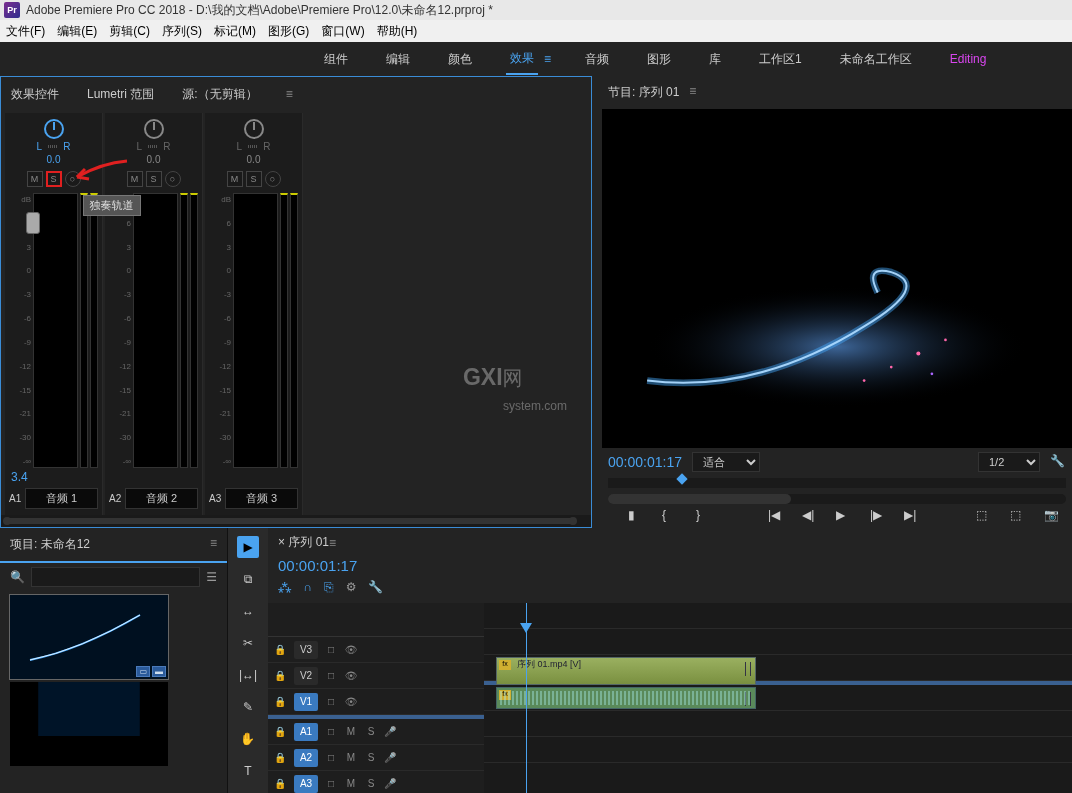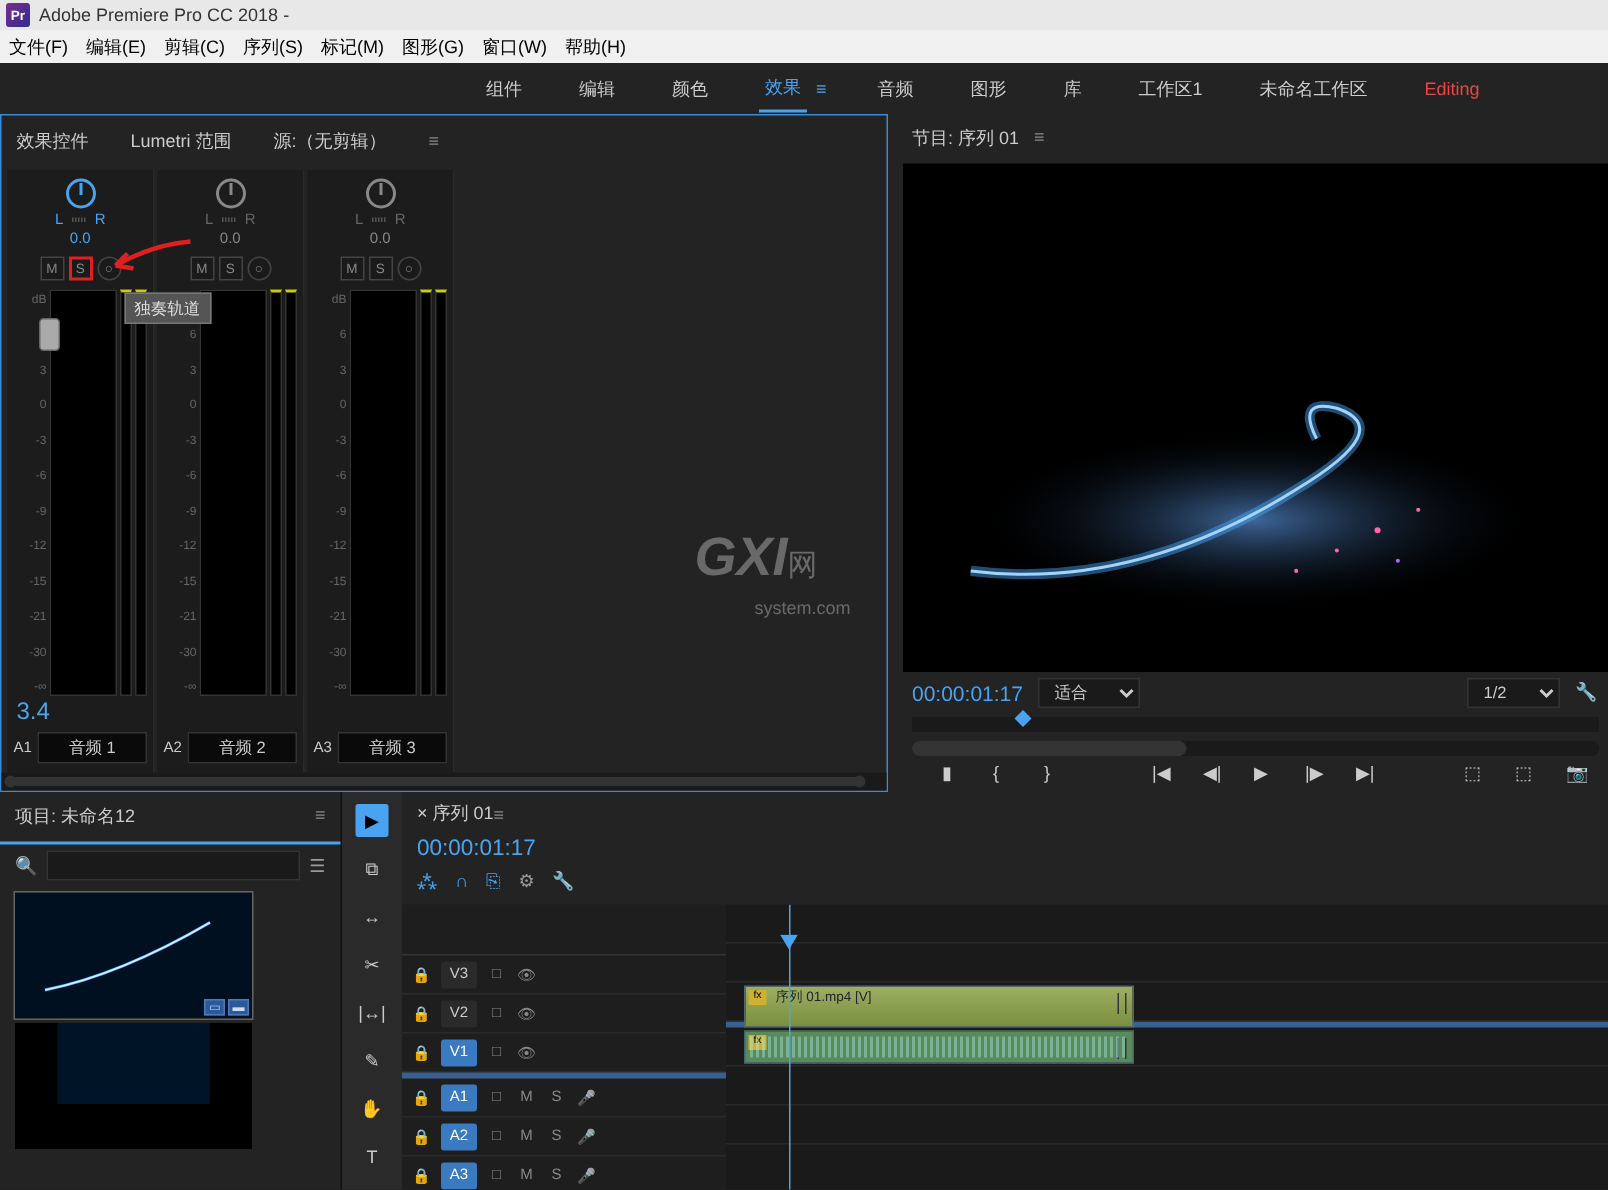--- a/index.html
+++ b/index.html
@@ -39,21 +39,21 @@
 .mso-row { display: flex; gap: 3px; margin-bottom: 6px; position: relative; }
 .mso-btn { width: 16px; height: 16px; border: 1px solid #444; background: #1a1a1a; color: #888; font-size: 9px; display: flex; align-items: center; justify-content: center; cursor: pointer; }
 .mso-btn.circle { border-radius: 50%; }
 .mso-btn.s-highlight { border: 2px solid #e02020; }
 .tooltip { position: absolute; background: #555; color: #ddd; padding: 2px 6px; font-size: 11px; left: 56px; top: 24px; white-space: nowrap; z-index: 10; border:1px solid #777;}
 .fader-area { flex: 1; display: flex; gap: 2px; padding: 0 4px; width: 100%; }
 .db-scale { width: 22px; text-align: right; font-size: 8px; color: #666; display: flex; flex-direction: column; justify-content: space-between; padding: 2px 0; }
 .fader-track { flex: 1; background: #000; position: relative; border: 1px solid #333; }
 .fader-handle { position: absolute; width: 14px; height: 22px; background: #aaa; border: 1px solid #666; border-radius: 3px; left: -8px; top: 18px; }
 .meter { width: 8px; background: #000; border: 1px solid #333; }
-.ch-val { font-size: 16px; color: #4aa3f0; margin: 2px 0; align-self: flex-start; padding-left: 6px; }
+.ch-val { font-size: 12px; color: #4aa3f0; margin: 2px 0; align-self: flex-start; padding-left: 6px; }
 .ch-name-row { display: flex; align-items: center; gap: 4px; width: 100%; padding: 2px 4px; }
 .ch-id { font-size: 10px; }
 .ch-name { flex: 1; background: #0a0a0a; color: #ccc; text-align: center; font-size: 11px; padding: 2px; border:1px solid #333;}
 
 .mixer-scroll { height: 12px; background: #1a1a1a; display: flex; align-items: center; padding: 0 4px; }
 .mixer-scroll-thumb { height: 6px; width: 98%; background: #333; border-radius: 3px; position: relative; }
 .mixer-scroll-thumb::before, .mixer-scroll-thumb::after { content:''; position:absolute; width:8px;height:8px; background:#333;border-radius:50%;top:-1px;}
 .mixer-scroll-thumb::before{left:-2px;} .mixer-scroll-thumb::after{right:-2px;}
 
 
@@ -119,30 +119,31 @@
 .tl-playhead::before { content:''; position:absolute; width:12px; height:10px; background:#4aa3f0; left:-6px; top:20px; clip-path: polygon(0 0, 100% 0, 50% 100%);}
 .tl-track-lane { height: 26px; border-bottom: 1px solid #2a2a2a; position: relative; }
 .tl-clip-v { position: absolute; height: 28px; background: linear-gradient(180deg, #9ab060 0%, #7a9040 100%); left: 12px; width: 260px; top: 2px; border: 1px solid #566; font-size: 9px; color: #223; padding: 0 4px; overflow: hidden; }
 .tl-clip-a { position: absolute; height: 22px; background: #5a8a5a; left: 12px; width: 260px; top: 2px; border: 1px solid #466; font-size: 9px; overflow: hidden; }
 .tl-clip-a::after { content:''; position:absolute; inset:3px; background: repeating-linear-gradient(90deg, #aee 0 2px, transparent 2px 4px); opacity:0.4;}
 .tl-clip-fx { position:absolute; left:2px; top:2px; width:12px; height:10px; background:#d0b030; font-size:7px; color:#000; text-align:center;}
 .tl-clip-handle { position:absolute; right:4px; top:4px; width:6px; height:14px; border-left:1px solid #334; border-right:1px solid #334;}
 
 .red-arrow { position: absolute; pointer-events: none; z-index: 20; }
 .watermark { position: absolute; right: 20px; bottom: 100px; color: #999; font-size: 20px; pointer-events: none; opacity: 0.6; z-index: 6; }
-.watermark .big { font-size: 36px; font-weight: bold; font-style: italic; }
+.watermark .big { font-size: 23px; font-weight: bold; }
 .watermark .sub { font-size: 12px; }
 </style>
 </head>
 <body>
 
 <div class="titlebar">
   <div class="app-icon">Pr</div>
   <span>Adobe Premiere Pro CC 2018</span>
   <span>&nbsp;-&nbsp;</span>
+  <span>D:\我的文档\Adobe\Premiere Pro\12.0\未命名12.prproj *</span>
 </div>
 
 <div class="menubar">
   <span>文件(F)</span>
   <span>编辑(E)</span>
   <span>剪辑(C)</span>
   <span>序列(S)</span>
   <span>标记(M)</span>
   <span>图形(G)</span>
   <span>窗口(W)</span>
@@ -153,21 +154,21 @@
   <span class="ws-tab">组件</span>
   <span class="ws-tab">编辑</span>
   <span class="ws-tab">颜色</span>
   <span class="ws-tab active">效果</span>
   <span class="ws-tab-menu">≡</span>
   <span class="ws-tab">音频</span>
   <span class="ws-tab">图形</span>
   <span class="ws-tab">库</span>
   <span class="ws-tab">工作区1</span>
   <span class="ws-tab">未命名工作区</span>
-  <span class="ws-tab" style="color:#ef4444">Editing</span>
+  <span class="ws-tab" style="color:#d946ef">Editing</span>
 </div>
 
 <div class="main-row">
 
   <div class="left-panel">
     <div class="panel-tabs">
       <span class="panel-tab">效果控件</span>
       <span class="panel-tab">Lumetri 范围</span>
       <span class="panel-tab">源:（无剪辑）</span>
       <span style="color:#888">≡</span>

